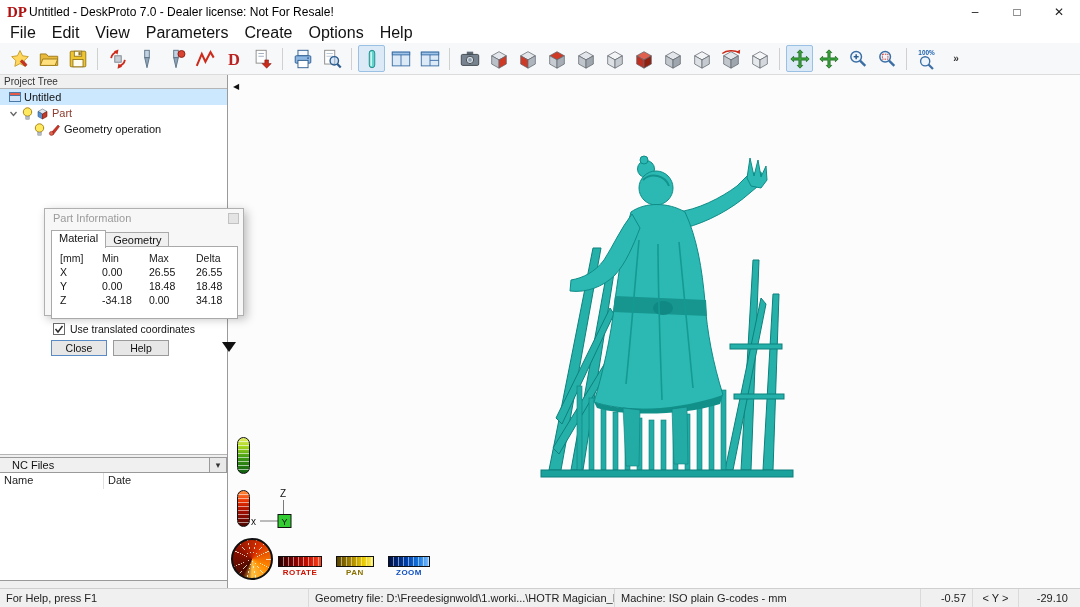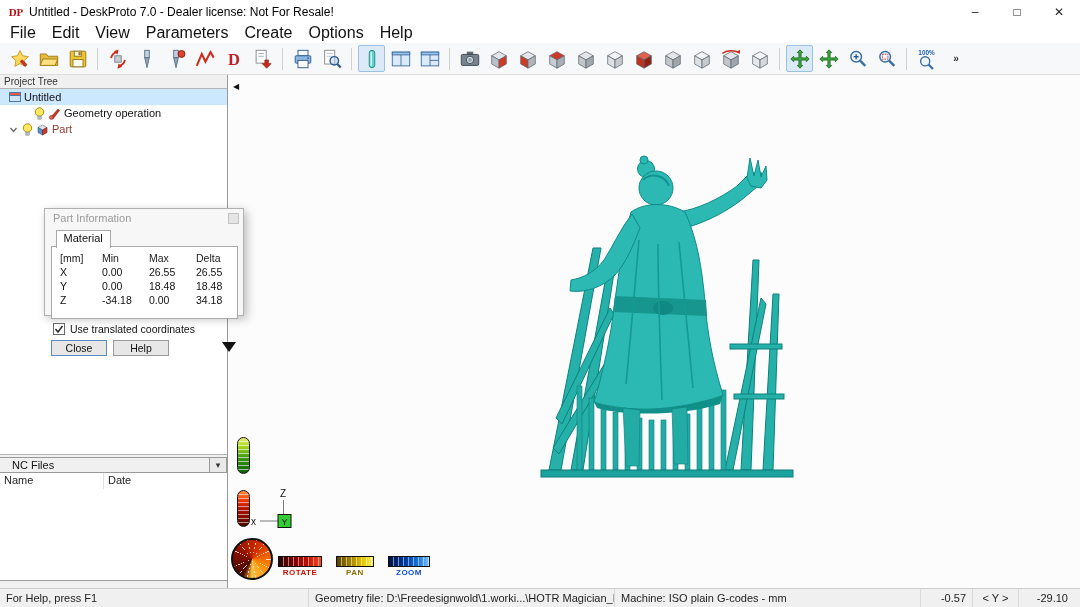--- a/index.html
+++ b/index.html
@@ -4,21 +4,21 @@
 <style>
   *{margin:0;padding:0;box-sizing:border-box;}
   html,body{width:1080px;height:607px;overflow:hidden;background:#fff;
     font-family:"Liberation Sans",sans-serif;color:#111;}
   body{position:relative;outline:1px solid #8a8a8a;outline-offset:-1px;}
 
   
   .titlebar{position:absolute;left:0;top:0;width:1080px;height:23px;background:#fff;
     display:flex;align-items:center;}
   .logo{width:18px;height:16px;margin:0 4px 0 7px;font-family:"Liberation Serif",serif;
-    font-weight:bold;font-size:11px;color:#b01010;line-height:16px;text-align:center;}
+    font-weight:bold;font-size:15px;color:#b01010;line-height:16px;text-align:center;}
   .title-text{font-size:12px;color:#000;}
   .win-controls{margin-left:auto;display:flex;height:23px;}
   .win-btn{width:42px;height:23px;display:flex;align-items:center;justify-content:center;
     font-size:12px;color:#222;cursor:default;}
 
   
   .menubar{position:absolute;left:0;top:23px;width:1080px;height:20px;background:#fff;
     display:flex;align-items:center;padding-left:2px;}
   .menu-item{font-size:16px;padding:0 8px;line-height:20px;}
 
@@ -94,21 +94,21 @@
   .mc-label-red{color:#cc1100;}
   .mc-label-yellow{color:#8a7000;}
   .mc-label-blue{color:#1050c0;}
 
   
   .dialog{position:absolute;left:44px;top:208px;width:200px;height:108px;background:#f7f7f7;
     border:1px solid #b0b0b0;box-shadow:3px 3px 9px rgba(0,0,0,.25);}
   .dlg-title{height:18px;line-height:18px;font-size:11px;color:#9b9b9b;padding-left:8px;}
   .dlg-close{position:absolute;right:4px;top:4px;width:11px;height:11px;background:#e4e4e4;
     border:1px solid #c2c2c2;}
-  .tabs{position:absolute;left:6px;top:21px;display:flex;align-items:center;height:17px;flex-direction:column;}
+  .tabs{position:absolute;left:6px;top:21px;display:flex;align-items:flex-start;height:17px;}
   .tab{font-size:11px;padding:1px 7px 2px;background:#f0f0f0;border:1px solid #a9a9a9;
     border-bottom:none;margin-right:-1px;position:relative;top:2px;}
   .tab.active{background:#fff;padding-bottom:4px;top:0;z-index:2;}
   .dlg-page{position:absolute;left:6px;top:37px;width:187px;height:73px;background:#fff;
     border:1px solid #a9a9a9;padding:5px 0 0 8px;}
   .pi-grid{display:grid;grid-template-columns:42px 47px 47px 42px;row-gap:2px;
     font-size:10.5px;color:#111;}
   .pi-h{color:#222;}
   .dlg-check{position:absolute;left:8px;top:114px;display:flex;align-items:center;font-size:10.5px;}
   .dlg-check svg{margin-right:5px;}
@@ -382,35 +382,20 @@
 
   <div class="tree-box">
     <div class="tree-row selected">
       <span class="ticon">
         <svg width="12" height="12">
             <rect x="0.5" y="1.5" width="11" height="9" fill="#cfe4f7" stroke="#4a79a8"></rect>
             <rect x="0.5" y="1.5" width="11" height="3" fill="#e45b4a" stroke="#4a79a8"></rect>
           </svg>
       </span>
       <span class="tlabel">Untitled</span>
-    </div>
-    <div class="tree-row indent2">
-      <span class="ticon">
-        <svg width="11" height="13">
-            <circle cx="5.5" cy="5" r="4.2" fill="#ffe95e" stroke="#a8881c"></circle>
-            <rect x="3.8" y="9.2" width="3.4" height="3" fill="#b9bec4" stroke="#7e858c" stroke-width="0.5"></rect>
-          </svg>
-      </span>
-      <span class="ticon">
-        <svg width="13" height="13">
-            <path d="M2.5 10.5L10 2l1.5 1.5L5 12z" fill="#cc3322" stroke="#801810" stroke-width="0.5"></path>
-            <circle cx="3.4" cy="10.4" r="2" fill="#e0654f" stroke="#801810" stroke-width="0.5"></circle>
-          </svg>
-      </span>
-      <span class="tlabel">Geometry operation</span>
     </div>
     <div class="tree-row">
       <span class="texp">
         <svg width="9" height="9">
             <path d="M1.5 3l3 3.5L7.5 3" fill="none" stroke="#666" stroke-width="1.3"></path>
           </svg>
       </span>
       <span class="ticon">
         <svg width="11" height="13">
             <circle cx="5.5" cy="5" r="4.2" fill="#ffe95e" stroke="#a8881c"></circle>
@@ -419,20 +404,35 @@
       </span>
       <span class="ticon">
         <svg width="13" height="13">
             <path d="M2 4.5l4.5-2.5L11 4.5 6.5 7z" fill="#e3e6ea" stroke="#607080" stroke-width="0.6"></path>
             <path d="M2 4.5l4.5 2.5v5L2 9.5z" fill="#5b8fc9" stroke="#2a5b8f" stroke-width="0.6"></path>
             <path d="M11 4.5L6.5 7v5L11 9.5z" fill="#c23a28" stroke="#7c140a" stroke-width="0.6"></path>
           </svg>
       </span>
       <span class="tlabel tlabel-part">Part</span>
     </div>
+    <div class="tree-row indent2">
+      <span class="ticon">
+        <svg width="11" height="13">
+            <circle cx="5.5" cy="5" r="4.2" fill="#ffe95e" stroke="#a8881c"></circle>
+            <rect x="3.8" y="9.2" width="3.4" height="3" fill="#b9bec4" stroke="#7e858c" stroke-width="0.5"></rect>
+          </svg>
+      </span>
+      <span class="ticon">
+        <svg width="13" height="13">
+            <path d="M2.5 10.5L10 2l1.5 1.5L5 12z" fill="#cc3322" stroke="#801810" stroke-width="0.5"></path>
+            <circle cx="3.4" cy="10.4" r="2" fill="#e0654f" stroke="#801810" stroke-width="0.5"></circle>
+          </svg>
+      </span>
+      <span class="tlabel">Geometry operation</span>
+    </div>
   </div>
 
   <div class="nc-header">
     <span class="nc-header-label">NC Files</span>
     <span class="nc-drop"></span>
   </div>
   <div class="nc-cols">
     <span class="nc-col-name">Name</span>
     <span class="nc-col-date">Date</span>
   </div>

